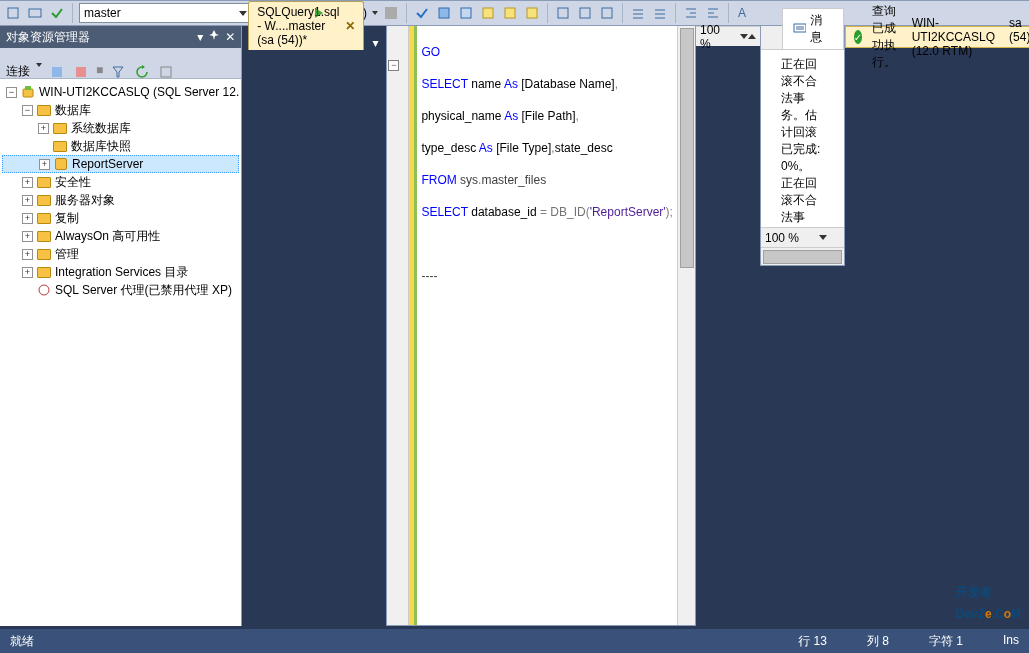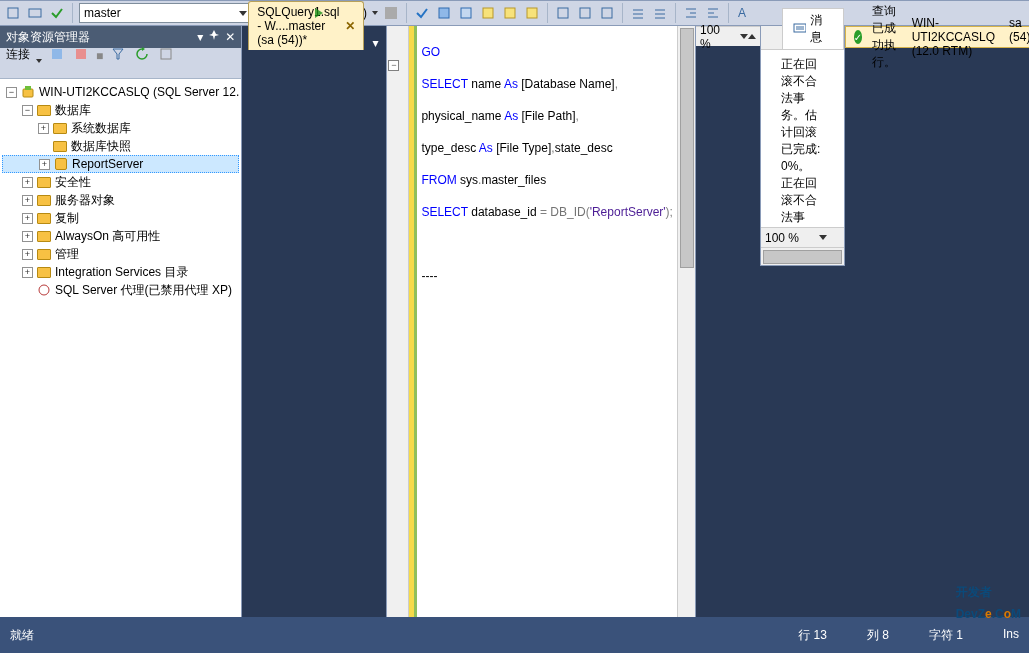--- a/index.html
+++ b/index.html
@@ -9,21 +9,21 @@
 .tb-sep{width:1px;height:20px;background:#a7b5c9;margin:0 2px}
 .combo{background:#fff;border:1px solid #7f8e9c;height:20px;width:173px;display:flex;align-items:center;padding:0 4px}
 .combo .arrow{margin-left:auto;border-left:4px solid transparent;border-right:4px solid transparent;border-top:5px solid #333}
 .exe{color:#000;display:flex;align-items:center;gap:3px;cursor:pointer}
 .tri-green-o{width:0;height:0;border-top:5px solid transparent;border-bottom:5px solid transparent;border-left:8px solid #1a8f1a;opacity:.8}
 .layout{display:flex;height:600px}
 .panel-hdr{background:#4b5c74;color:#fff;height:22px;display:flex;align-items:center;padding:0 6px;font-size:12px}
 .panel-hdr .rt{margin-left:auto;display:flex;gap:6px}
 .x{cursor:pointer}
 .explorer{width:272px;background:#f5f7fa;border-right:1px solid #8a9bb8;display:flex;flex-direction:column}
-.exp-tb{background:#cfd6e5;height:26px;display:flex;align-items:flex-end;padding:15px 6px;gap:6px;border-bottom:1px solid #a7b5c9}
+.exp-tb{background:#cfd6e5;height:26px;display:flex;align-items:flex-start;padding:15px 6px;gap:6px;border-bottom:1px solid #a7b5c9}
 .tree{flex:1;background:#fff;overflow:auto;padding:4px 2px}
 .node{display:flex;align-items:center;height:18px;white-space:nowrap;cursor:pointer}
 .node .exp{width:11px;height:11px;border:1px solid #919191;margin-right:3px;display:flex;align-items:center;justify-content:center;font-size:9px;line-height:1;color:#333;background:#fff}
 .node .sp{display:inline-block}
 .node .ico{width:16px;height:14px;margin-right:3px;display:flex;align-items:center;justify-content:center}
 .folder{width:14px;height:11px;background:#f7c143;border:1px solid #b78a12;border-radius:1px}
 .db-ico{width:12px;height:12px;background:#f7c143;border-radius:2px;border:1px solid #b78a12}
 .node.sel{background:#cce8ff;border:1px dotted #3399ff}
 .main{flex:1;display:flex;flex-direction:row;background:#293955}
 .tabstrip{height:24px;background:#293955;display:flex;align-items:flex-end;padding-left:6px}
@@ -32,37 +32,37 @@
 .tabstrip .dd{margin-left:auto;color:#fff;padding:0 8px;cursor:pointer}
 .editor{flex:1;background:#fff;display:flex;position:relative;border:1px solid #8a9bb8;border-top:none;min-height:0}
 .gutter{width:22px;background:#f0f0f0;border-right:1px solid #ccc}
 .ybar{width:5px;background:#f5da4a}
 .ybar2{width:3px;background:#8fbf5a}
 .code{flex:1;font-family:Consolas,"Courier New",monospace;font-size:13px;padding:2px 4px;line-height:16px;white-space:pre;overflow:hidden;position:relative}
 .kw{color:#0000ff}
 .gy{color:#808080}
 .fn{color:#737373}
 .str{color:#4c1d95}
-.grn{color:#000000}
+.grn{color:#404040}
 .outline{position:absolute;left:0;top:0;width:14px;height:100%}
 .sq{position:absolute;left:1px;width:11px;height:11px;border:1px solid #808080;background:#fff;font-size:9px;line-height:9px;text-align:center;color:#555}
 .vscroll{width:18px;background:#f0f0f0;border-left:1px solid #ccc;position:relative}
 .vthumb{position:absolute;left:2px;width:14px;background:#c7c7c7;border:1px solid #a0a0a0}
 .zoom{height:20px;background:#efefef;border-top:1px solid #ccc;display:flex;align-items:center;padding:0 4px;font-size:11px}
 .zoom .arrow{margin-left:20px;border-left:4px solid transparent;border-right:4px solid transparent;border-top:5px solid #333}
 .msgpane{height:240px;background:#fff;display:flex;flex-direction:column;border:1px solid #8a9bb8;border-top:none}
 .msgtabs{height:24px;background:#efefef;display:flex;align-items:flex-end;border-bottom:1px solid #ccc}
 .msgtab{background:#fff;border:1px solid #ccc;border-bottom:none;padding:3px 10px;margin-left:21px;display:flex;align-items:center;gap:4px}
 .msgbody{flex:1;padding:6px 20px;font-family:"Microsoft YaHei";font-size:12px;overflow:auto}
 .statusbar2{height:22px;background:#fff2c8;border:1px solid #d4b24a;display:flex;align-items:center;padding:0 8px;gap:10px;font-size:12px}
 .statusbar2 .ok{width:14px;height:14px;border-radius:50%;background:#2a9d2a;color:#fff;display:flex;align-items:center;justify-content:center;font-size:10px}
 .statusbar2 .rt{margin-left:auto;display:flex;gap:14px}
 .rside{width:22px;background:#cfd6e5;border-left:1px solid #8a9bb8;display:flex;flex-direction:column;align-items:center;padding-top:4px;gap:6px}
 .rside .b{width:16px;height:16px;background:#fff;border:1px solid #888;cursor:pointer}
-.bottom{position:absolute;bottom:0;left:0;right:0;height:36px;background:#3a527a;color:#fff;display:flex;align-items:center;padding:0 10px;font-size:12px}
+.bottom{position:absolute;bottom:0;left:0;right:0;height:24px;background:#3a527a;color:#fff;display:flex;align-items:center;padding:0 10px;font-size:12px}
 .bottom .rt{margin-left:auto;display:flex;gap:40px}
 .watermark{position:absolute;right:8px;bottom:28px;font-family:Arial;font-weight:bold;font-size:24px;line-height:22px;text-align:left;pointer-events:none}
 .watermark .l1{color:#0b4a7a}
 .watermark .l2{color:#0b4a7a}
 .watermark .o{color:#d97a00}
 .hscroll{height:18px;background:#f0f0f0;border-top:1px solid #ccc;display:flex}
 .hthumb{height:14px;margin:2px;flex:1;background:#c7c7c7;border:1px solid #a0a0a0}
 svg{display:block}
 </style>
 </head>

